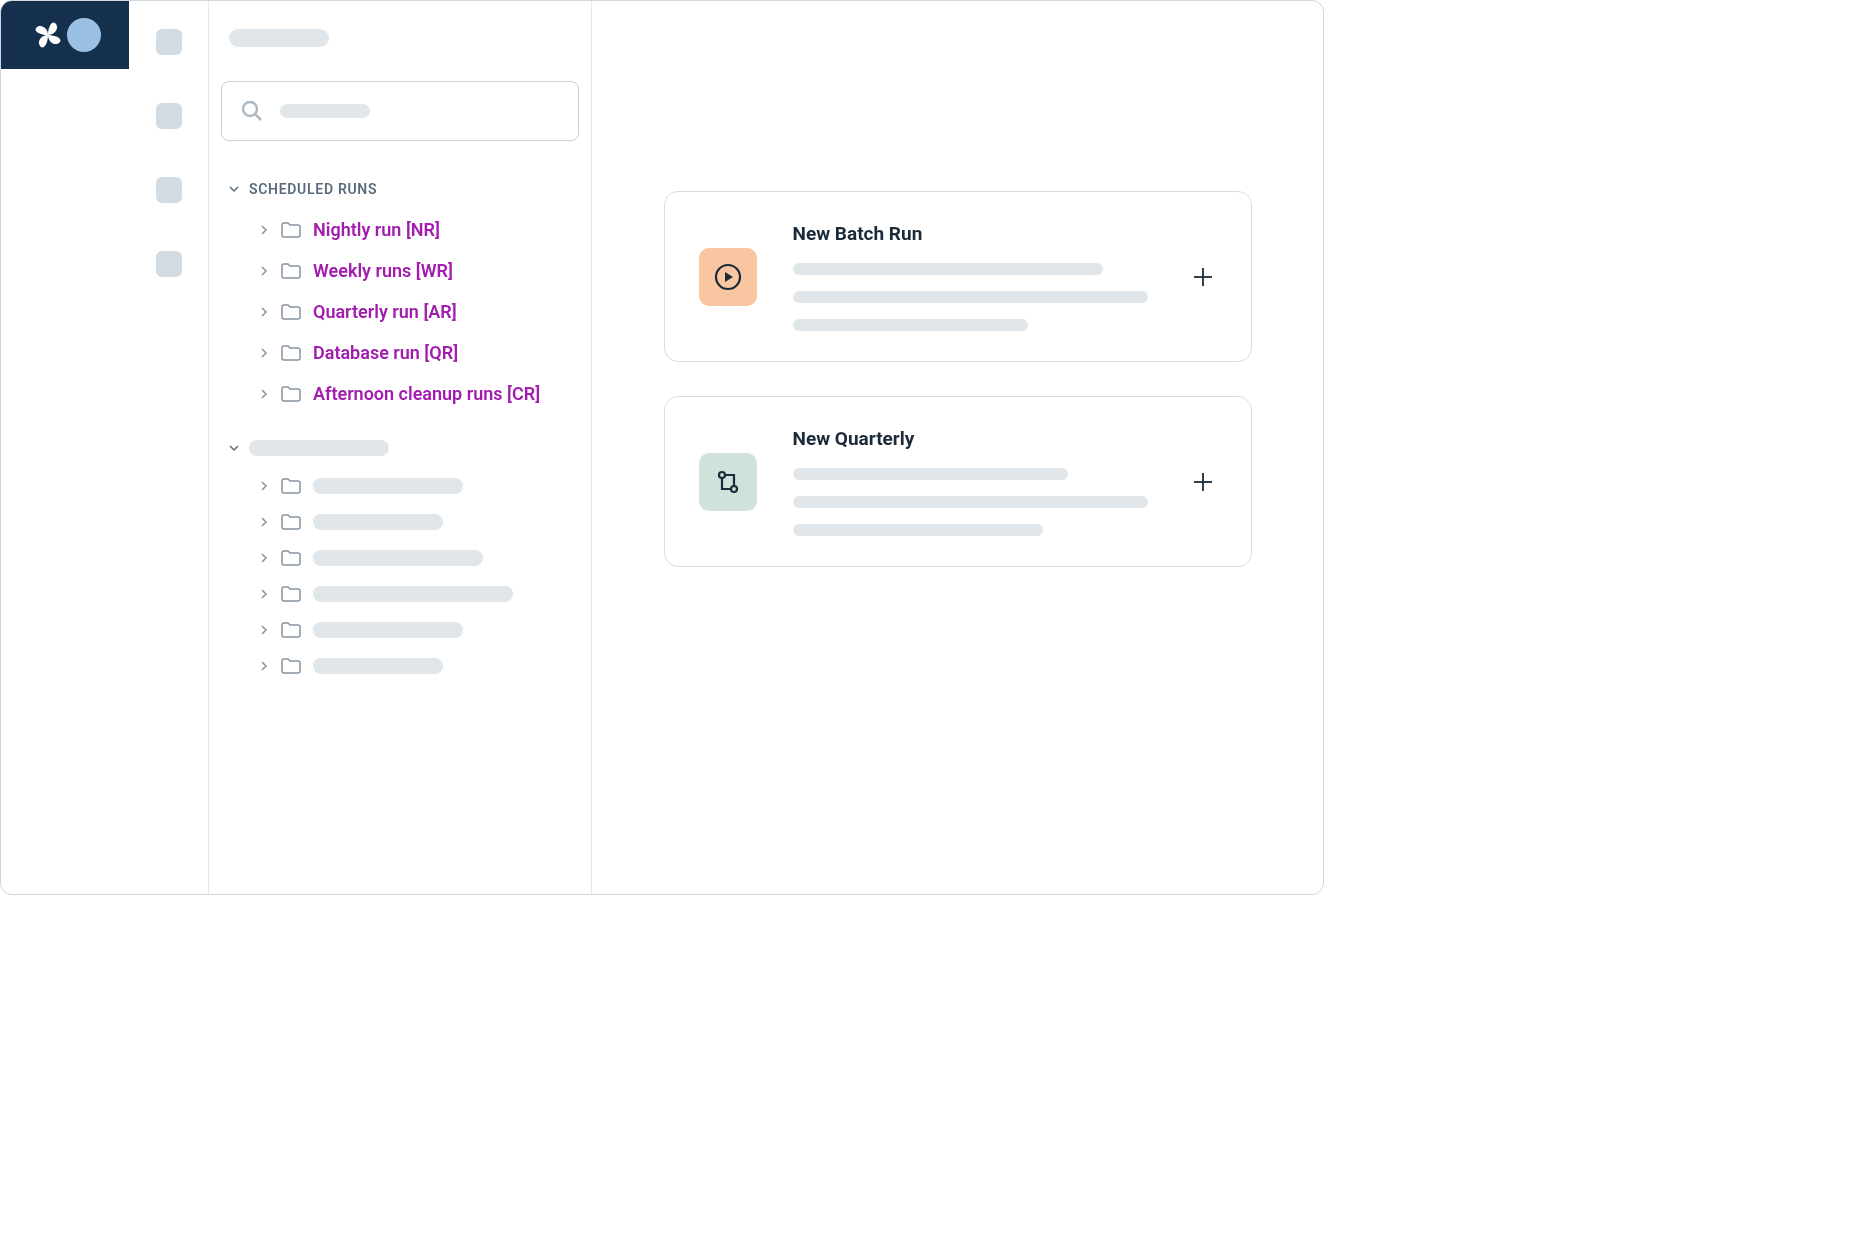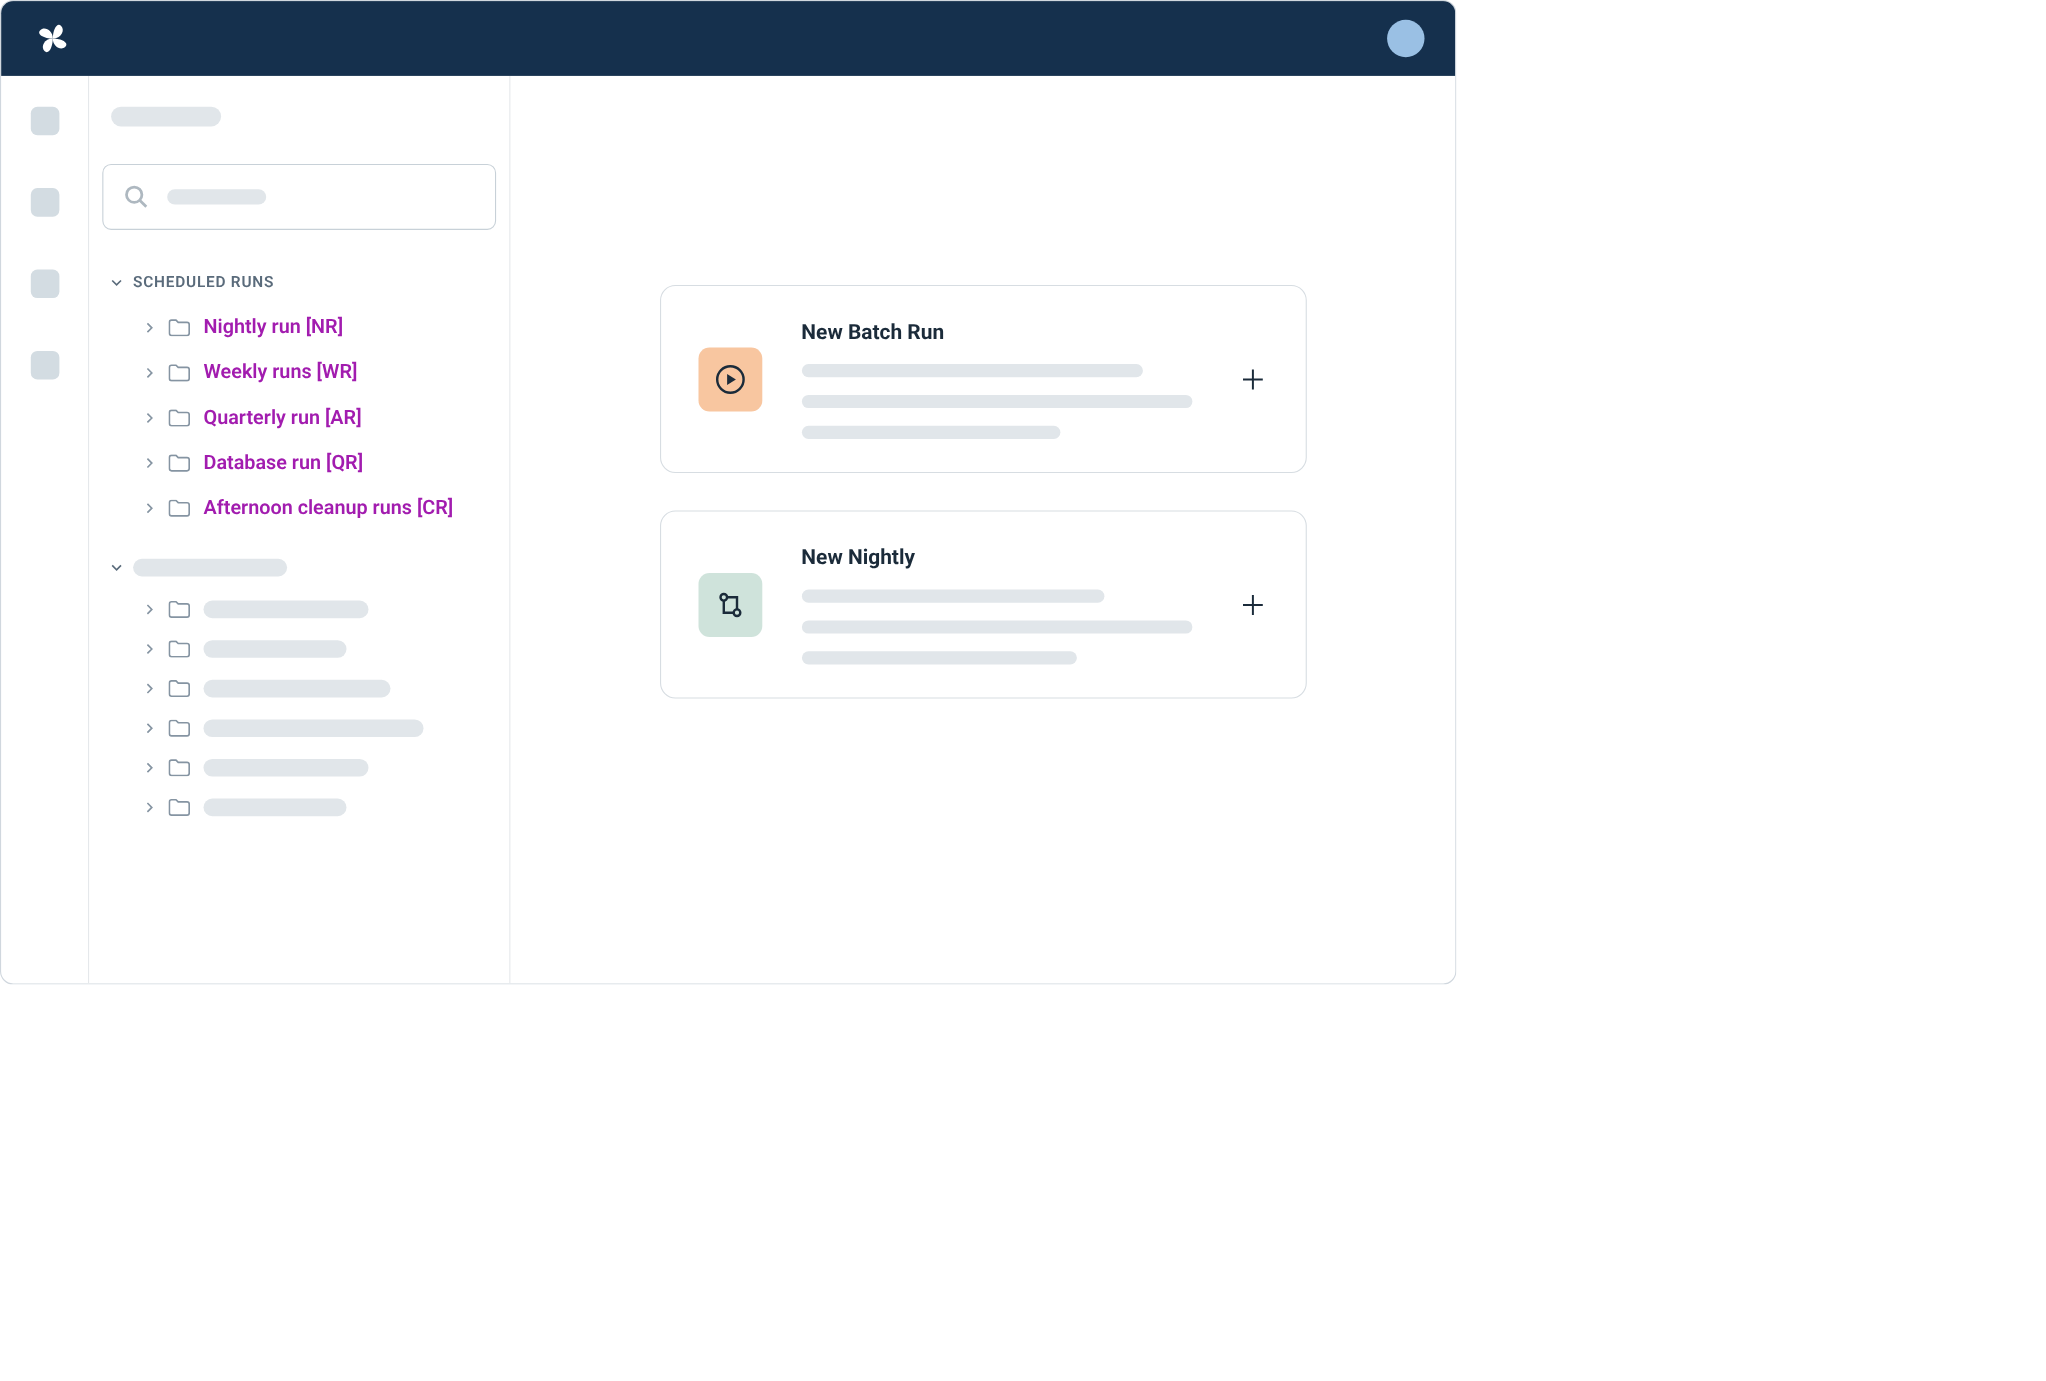--- a/index.html
+++ b/index.html
@@ -14,21 +14,20 @@
       height: 895px;
       overflow: hidden;
     }
     .app-frame {
       width: 100%;
       height: 100%;
       border: 1px solid #d0d7de;
       border-radius: 12px;
       overflow: hidden;
       display: flex;
-      flex-direction: column;
     }
     .top-bar {
       background: #15304d;
       height: 68px;
       display: flex;
       align-items: center;
       justify-content: space-between;
       padding: 0 28px;
     }
     .logo {
@@ -434,21 +433,21 @@
       <div class="card">
         <div class="card-icon green">
           <svg width="30" height="30" viewBox="0 0 30 30" fill="none" stroke="#1b2b3a" stroke-width="2.2">
             <circle cx="9" cy="8" r="3"></circle>
             <circle cx="21" cy="22" r="3"></circle>
             <path d="M9 11 L9 22 L18 22"></path>
             <path d="M21 19 L21 8 L12 8"></path>
           </svg>
         </div>
         <div class="card-content">
-          <div class="card-title">New Nightly</div>
+          <div class="card-title">New Quarterly</div>
           <div class="card-line" style="width:275px"></div>
           <div class="card-line" style="width:355px"></div>
           <div class="card-line" style="width:250px"></div>
         </div>
         <div class="card-plus">
           <svg width="22" height="22" viewBox="0 0 22 22" stroke="#1b2b3a" stroke-width="1.8">
               <line x1="11" y1="2" x2="11" y2="20"></line>
               <line x1="2" y1="11" x2="20" y2="11"></line>
             </svg>
         </div>

